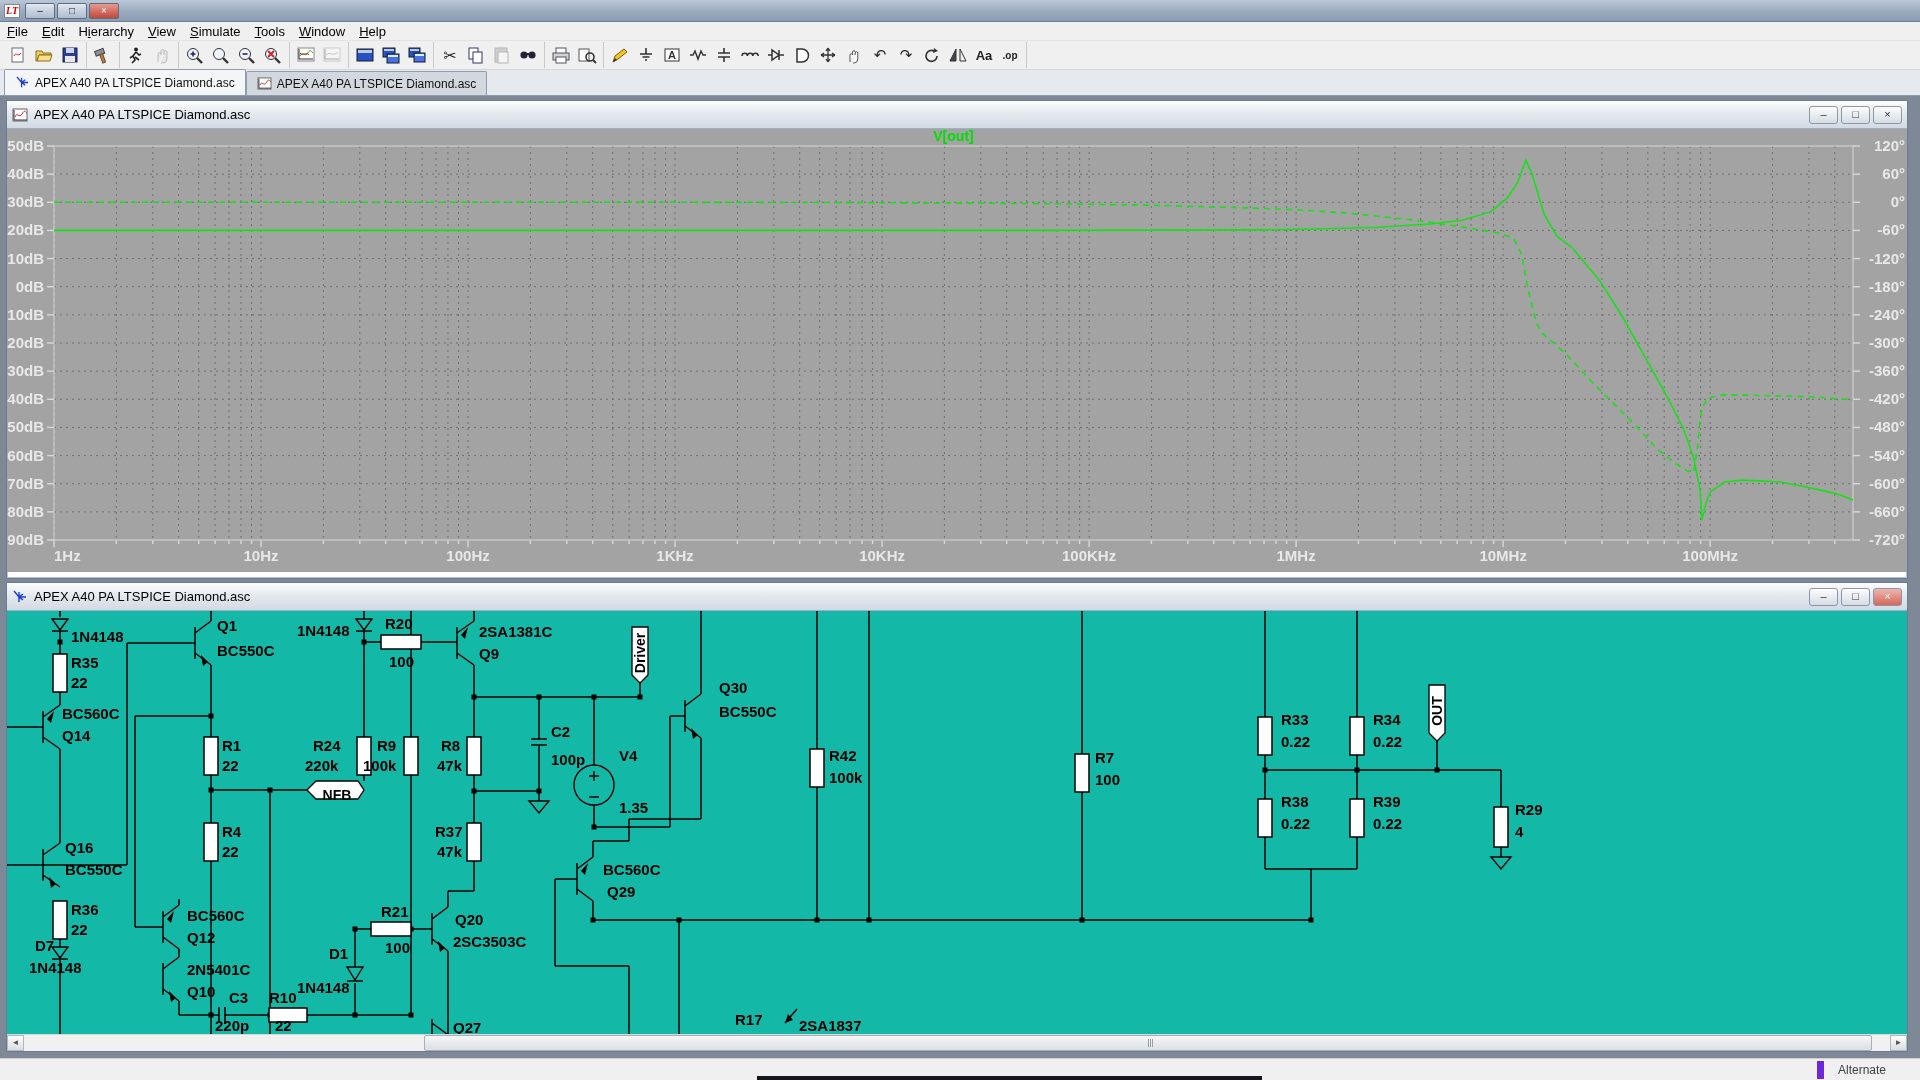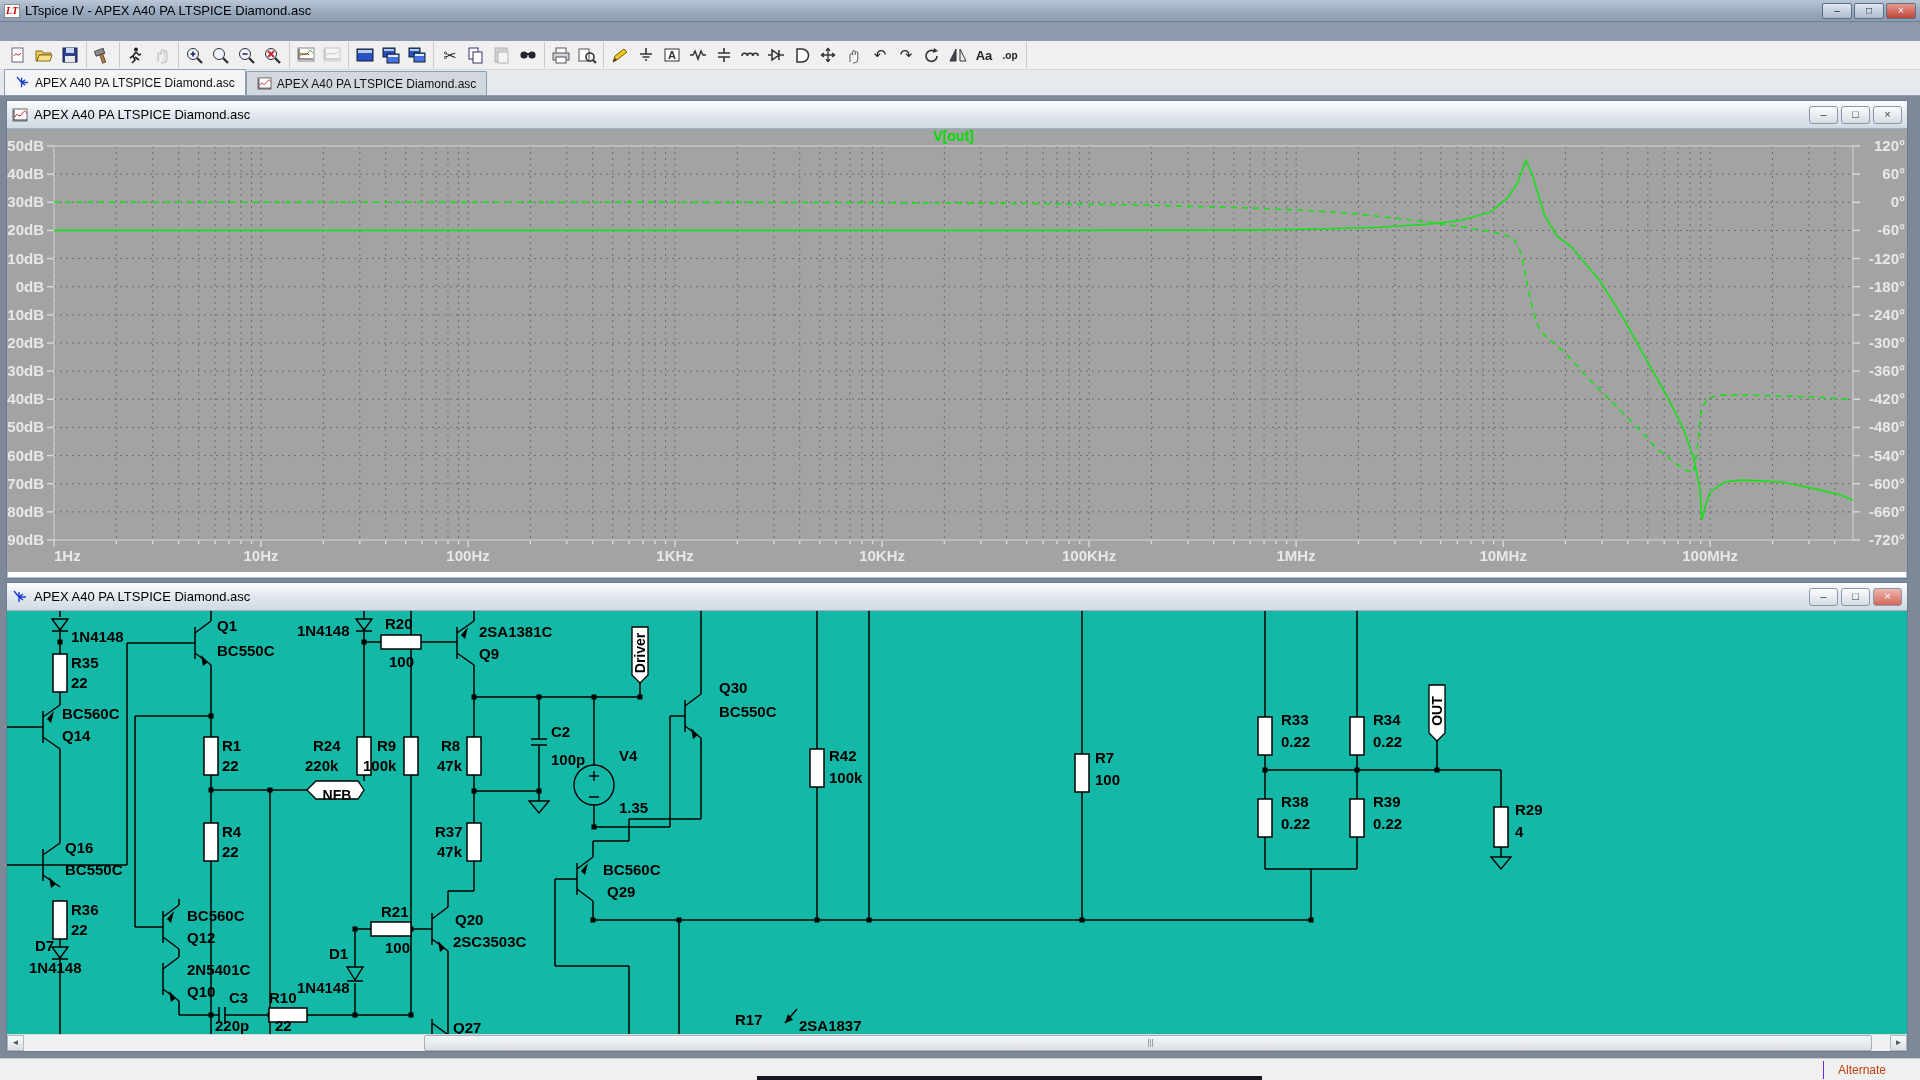--- a/index.html
+++ b/index.html
@@ -60,38 +60,47 @@
   #schem-hscroll{position:relative;width:1900px;height:17px;background:#f1f1f1;border-top:1px solid #d9d9d9;display:flex}
   .scroll-arrow{width:17px;height:16px;background:linear-gradient(#fdfdfd,#d9dde2);border:1px solid #b2b8c0;
     font-size:8px;line-height:14px;text-align:center;color:#555}
   .scroll-track{position:relative;flex:1}
   .scroll-thumb{position:absolute;left:400px;top:0;width:1448px;height:16px;border:1px solid #a9afb8;border-radius:2px;
     background:linear-gradient(#f6f7f8,#dcdfe3);display:flex;align-items:center;justify-content:center;gap:2px}
   .grip{width:1px;height:8px;background:#9aa0a8;box-shadow:2px 0 0 #9aa0a8,4px 0 0 #9aa0a8}
 
   #statusbar{position:absolute;left:0;top:1058px;width:1920px;height:22px;background:#f0f0f0;
     border-top:1px solid #cfcfcf;display:flex;align-items:center;justify-content:flex-end;font-size:12px}
-  #status-mode{border-left:1px solid #6d28d9;padding:2px 34px 2px 14px;color:#c2410c}
+  #status-mode{border-left:7px solid #6d28d9;padding:2px 34px 2px 14px;color:#404040}
   #taskbar-sliver{position:absolute;left:757px;top:1076px;width:505px;height:4px;background:#15181c}
 </style>
 </head>
 <body>
 
 <div id="screen">
 
   <div id="titlebar">
     <span class="app-icon">LT</span>
-    <span class="caption">LTspice IV - APEX A40 PA LTSPICE Diamond.asc</span>
     <span class="sysbtns">
       <span class="sysbtn">–</span>
       <span class="sysbtn">□</span>
       <span class="sysbtn close">×</span>
     </span>
   </div>
 
+  <div id="menubar">
+      <span class="menu-item"><u>F</u>ile</span>
+      <span class="menu-item"><u>E</u>dit</span>
+      <span class="menu-item">H<u>i</u>erarchy</span>
+      <span class="menu-item"><u>V</u>iew</span>
+      <span class="menu-item"><u>S</u>imulate</span>
+      <span class="menu-item"><u>T</u>ools</span>
+      <span class="menu-item"><u>W</u>indow</span>
+      <span class="menu-item"><u>H</u>elp</span>
+    </div>
 
   <div id="toolbar">
       <span class="tbgroup">
         <span class="tbbtn">
           <svg viewBox="0 0 20 18">
             <rect x="4" y="2" width="11" height="14" fill="#fff" stroke="#667"></rect>
             <path d="M6 10 C8 5,10 12,13 7" stroke="#c22" fill="none"></path>
           </svg>
         </span>
         <span class="tbbtn">

